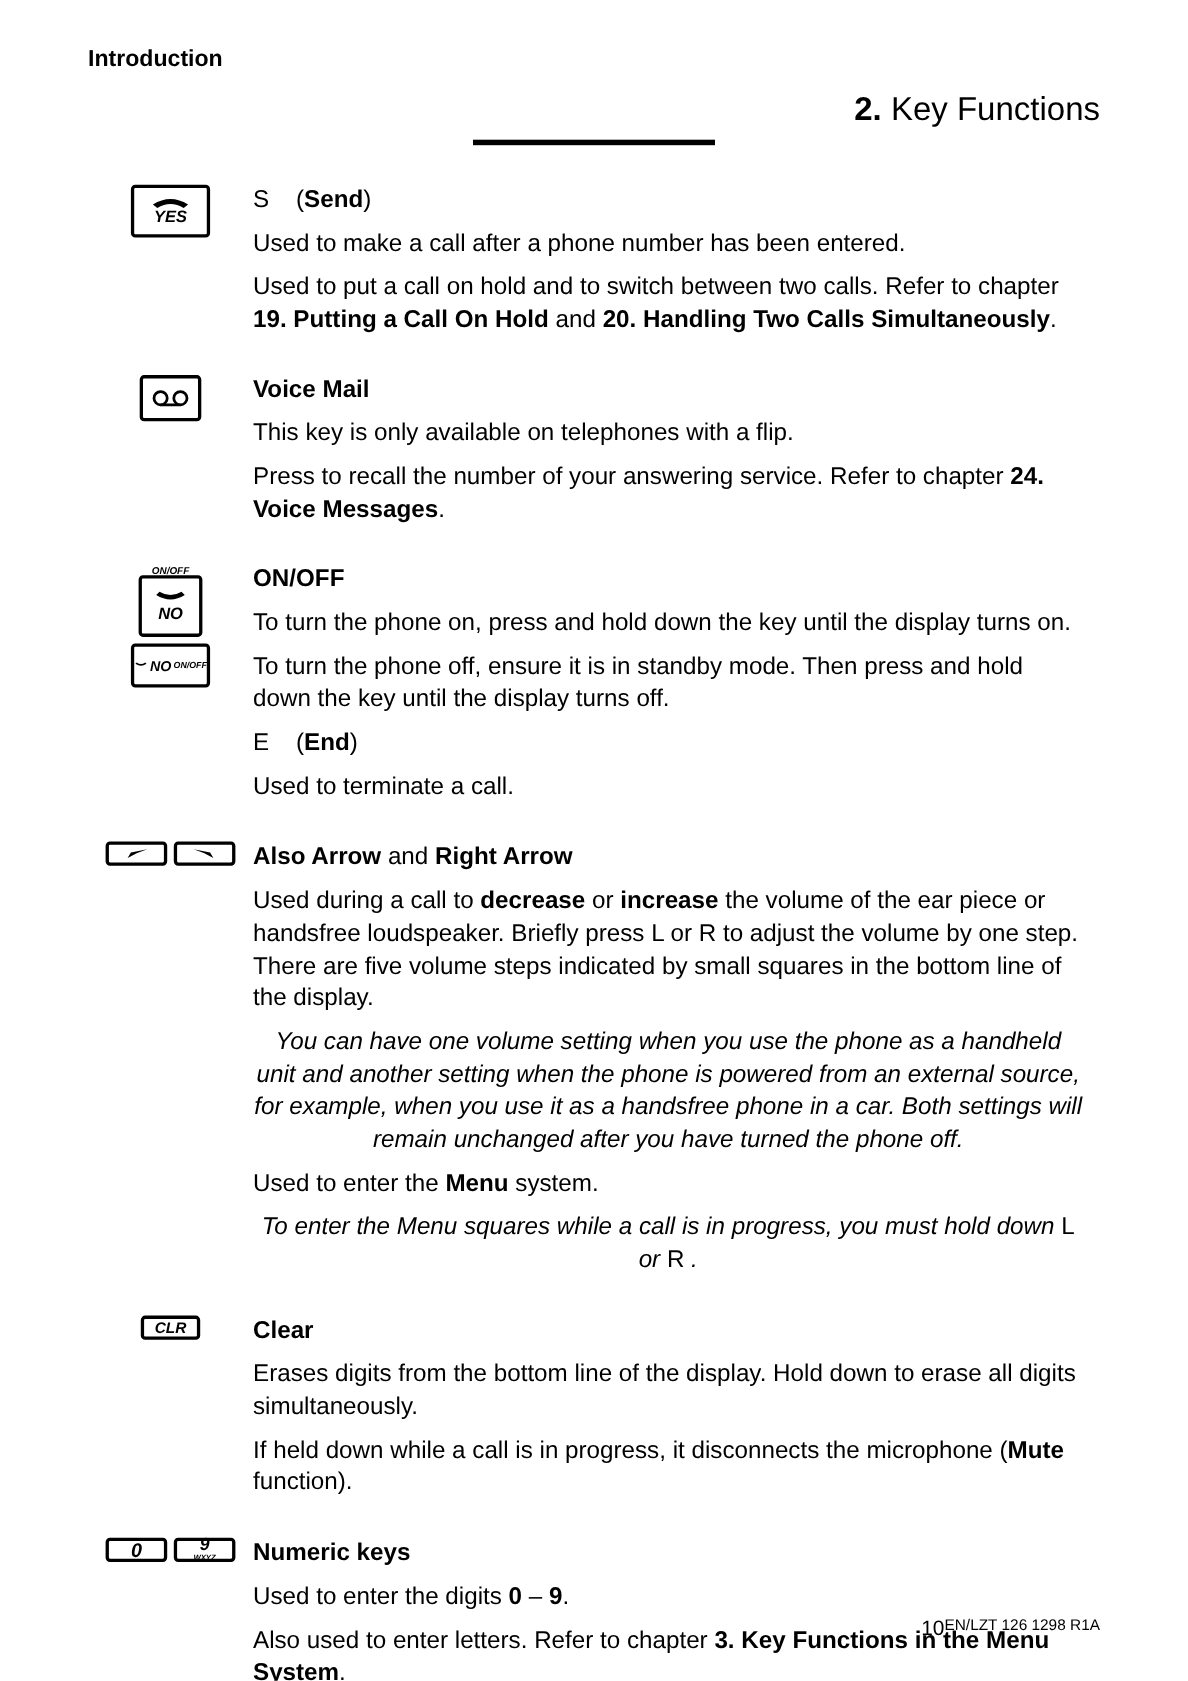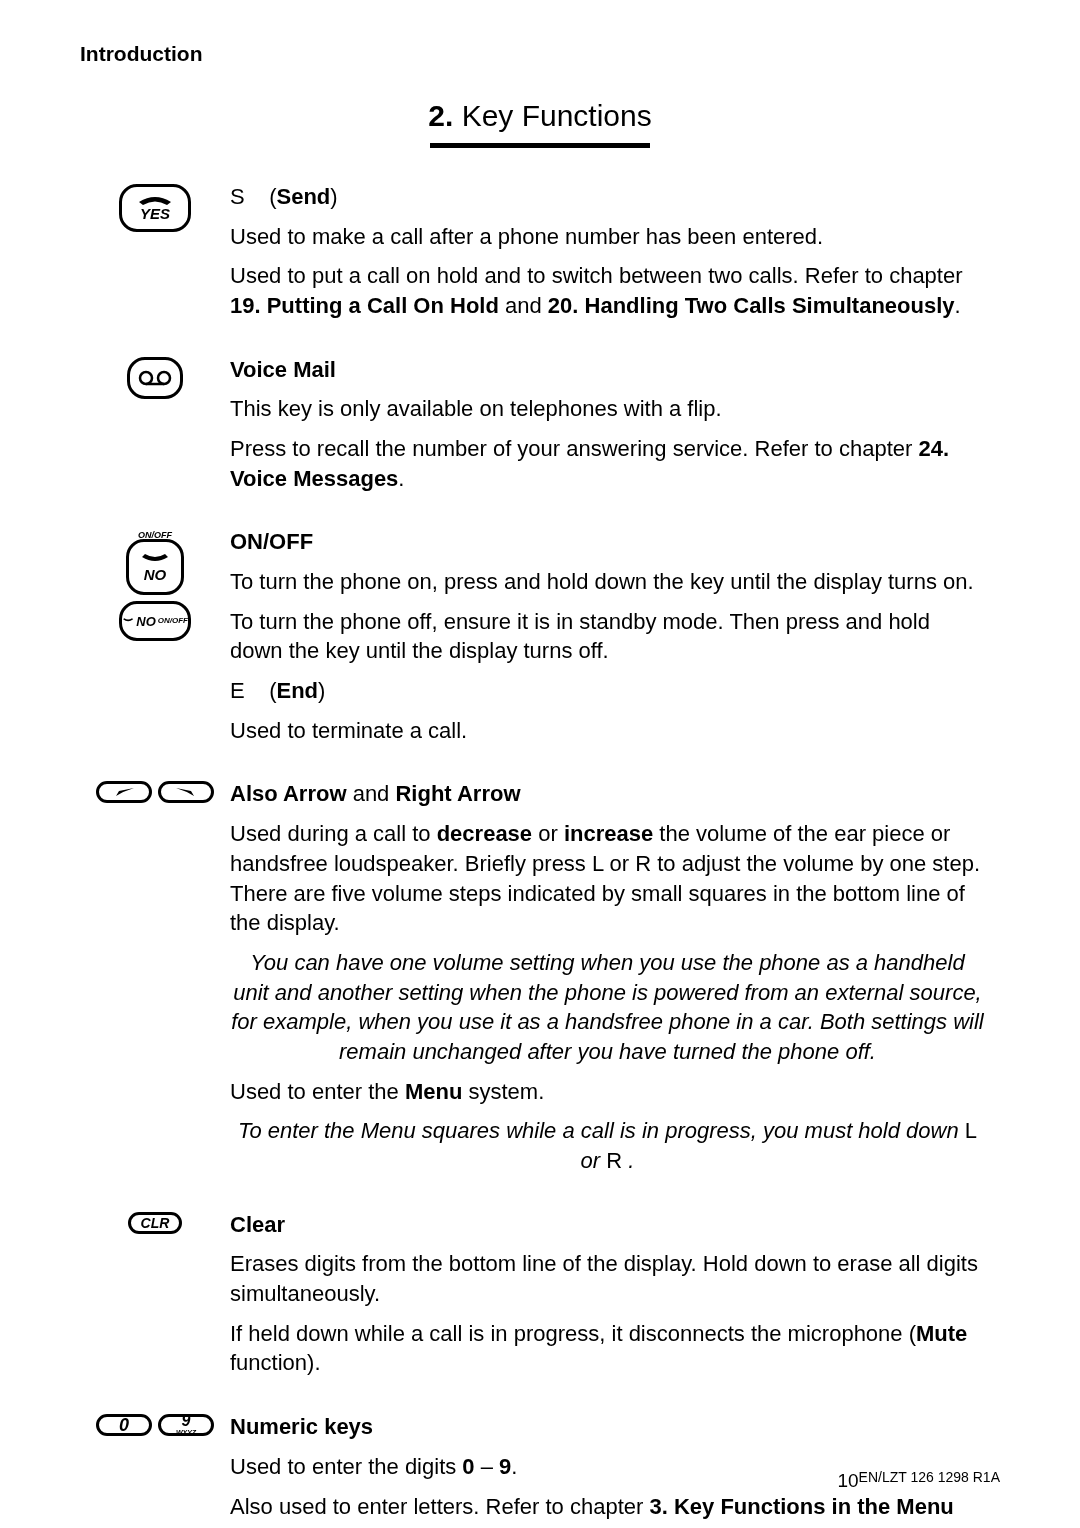--- a/index.html
+++ b/index.html
@@ -14,24 +14,24 @@
     height: 1528px;
     box-sizing: border-box;
     padding: 40px 80px 30px 80px;
     position: relative;
     font-size: 22px;
     line-height: 1.35;
   }
   .header-label {
     font-weight: bold;
     font-size: 21px;
-    margin-bottom: 28px;
+    margin-bottom: 12px;
   }
   .title-wrap {
-    text-align: center;
+    text-align: right;
     margin-bottom: 34px;
   }
   .title {
     display: inline-block;
     font-size: 30px;
   }
   .title .num { font-weight: bold; }
   .title-underline {
     width: 220px;
     height: 5px;
@@ -54,21 +54,21 @@
     gap: 6px;
     padding-top: 2px;
   }
   .icon-row {
     display:flex;
     gap:6px;
     justify-content:center;
   }
   .key {
     border: 3px solid #000;
-    border-radius: 18px;
+    border-radius: 4px;
     box-sizing: border-box;
     display: inline-flex;
     flex-direction: column;
     align-items: center;
     justify-content: center;
     background:#fff;
   }
   .key-wide { width: 72px; height: 48px; }
   .key-tall { width: 58px; height: 64px; }
   .key-pill { width: 56px; height: 22px; }

